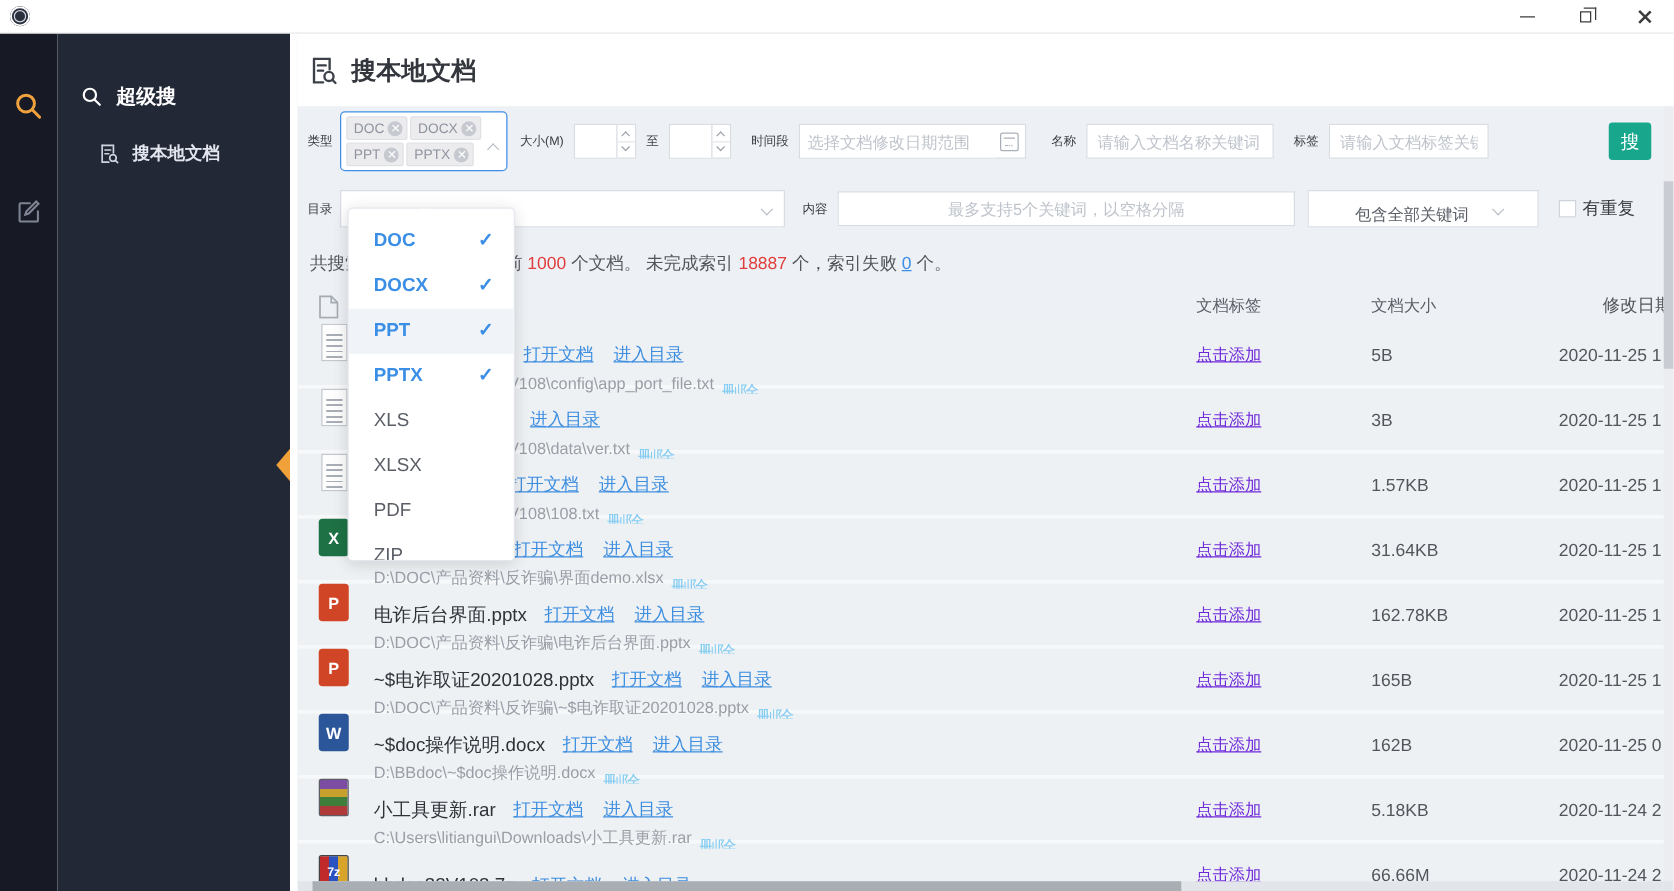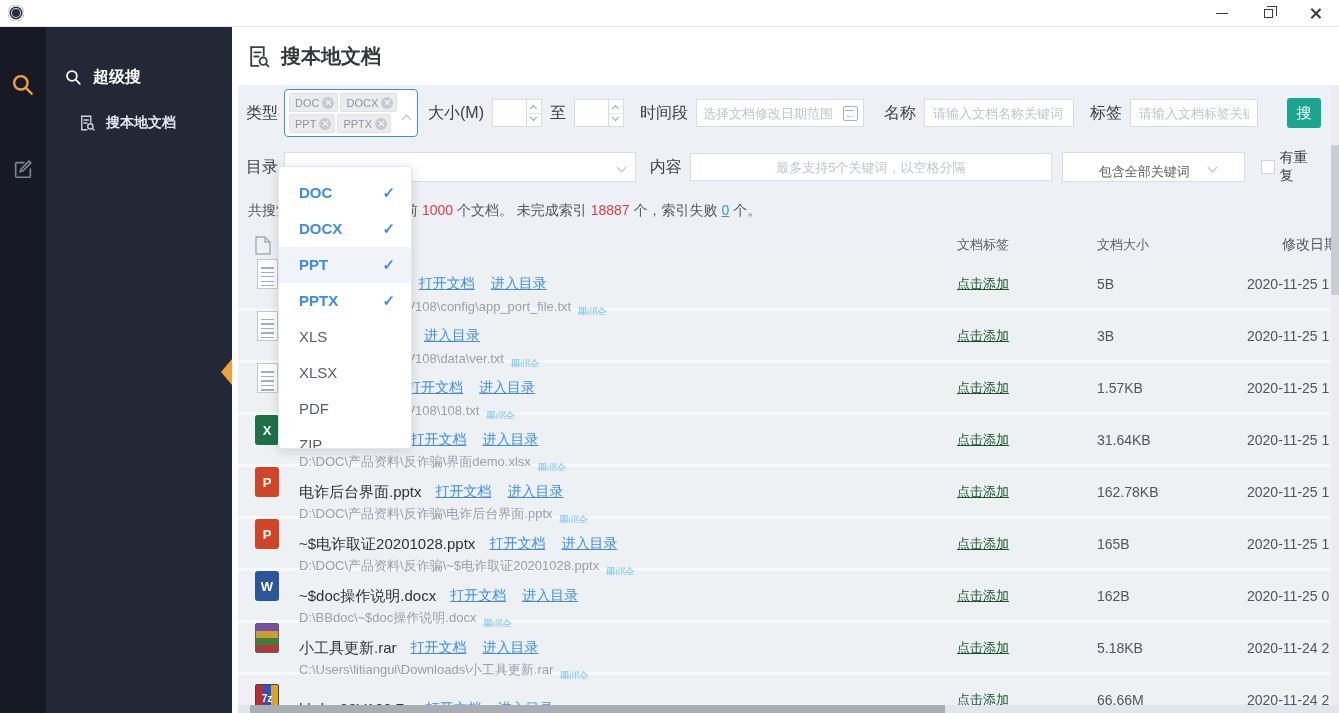--- a/index.html
+++ b/index.html
@@ -30,35 +30,35 @@
   .collapse-arrow { position:absolute; left:221px; top:332px; width:0; height:0; border-top:13px solid transparent; border-bottom:13px solid transparent; border-right:11px solid #f0a13a; cursor:pointer; }
 
   .content { flex:1; background:#edf0f4; border-left:6px solid #fff; position:relative; overflow:hidden; }
   .content-header { height:58px; background:#fff; display:flex; align-items:center; padding-left:8px; }
   .content-header .htitle { font-size:20px; font-weight:bold; color:#33363c; margin-left:10px; }
 
   .filter-area { position:relative; height:628px; overflow:hidden; }
 
   
   .frow1 { display:flex; align-items:center; margin:4px 18px 0 8px; height:48px; }
-  .flabel { font-size:16px; color:#3a3d42; white-space:nowrap; }
+  .flabel { font-size:10px; color:#3a3d42; white-space:nowrap; }
   .typebox { width:134px; height:48px; background:#fff; border:1px solid #3f8fe6; border-radius:4px; margin-left:6px; padding:3px 14px 3px 4px; display:flex; flex-wrap:wrap; align-content:space-between; gap:2px; position:relative; cursor:pointer; }
   .tag { display:inline-flex; align-items:center; background:#ececef; border:1px solid #e0e1e4; border-radius:2px; height:19px; padding:0 3px 0 5px; font-size:11px; color:#8f939e; }
   .tag .tx { width:12px; height:12px; border-radius:50%; background:#c6c9cf; margin-left:3px; position:relative; cursor:pointer; }
   .tag .tx::before,.tag .tx::after { content:""; position:absolute; left:5.4px; top:2.5px; width:1.2px; height:7px; background:#fff; }
   .tag .tx::before { transform:rotate(45deg);} .tag .tx::after { transform:rotate(-45deg);}
   .caret-up { position:absolute; right:7px; top:26px; width:7px; height:7px; border-left:1.5px solid #b8bcc4; border-top:1.5px solid #b8bcc4; transform:rotate(45deg); }
   .num-input { width:50px; height:28px; background:#fff; border:1px solid #d9dde3; position:relative; margin-left:8px; }
   .num-input input { width:33px; height:100%; border:none; outline:none; padding:0 4px; font-size:13px; }
   .spinner { position:absolute; right:0; top:0; width:15px; height:100%; border-left:1px solid #d9dde3; }
   .spin-up,.spin-dn { position:absolute; left:4px; width:5px; height:5px; border-left:1.3px solid #9aa0a8; border-top:1.3px solid #9aa0a8; }
   .spin-up { top:6px; transform:rotate(45deg); }
   .spin-dn { bottom:6px; transform:rotate(-135deg); }
   .spinner::after { content:""; position:absolute; left:0; top:50%; width:100%; height:0; border-top:1px solid #e4e7eb; }
-  .date-input { width:168px; height:28px; background:#fff; border:1px solid #d9dde3; position:relative; margin-left:8px; }
+  .date-input { width:182px; height:28px; background:#fff; border:1px solid #d9dde3; position:relative; margin-left:8px; }
   .date-input input { width:156px; height:100%; border:none; outline:none; padding:0 6px; font-size:13px; }
   .cal-icon { position:absolute; right:5px; top:6px; width:15px; height:15px; border:1.3px solid #aab0b8; border-radius:2px; }
   .cal-icon::before { content:""; position:absolute; left:1.5px; top:2.5px; width:9px; height:0; border-top:1.2px solid #aab0b8; }
   .cal-icon::after { content:""; position:absolute; left:3px; top:6px; width:6px; height:3px; border-bottom:1.2px dotted #aab0b8; }
   .text-input { height:28px; background:#fff; border:1px solid #d9dde3; font-size:13px; padding:8px 8px; outline:none; margin-left:8px; }
   input::placeholder { color:#bfc4cc; }
   .search-btn { margin-left:auto; width:34px; height:30px; background:#18a78c; color:#fff; font-size:15px; border:none; border-radius:3px; cursor:pointer; }
 
   
   .frow2 { display:flex; align-items:center; margin:15px 18px 0 8px; height:30px; }
@@ -97,21 +97,21 @@
   .ficon-7z { background:linear-gradient(90deg,#c02a2a 0 33%, #2a52c0 33% 66%, #d8a52a 66% 100%); border-radius:2px; border:1px solid #444; }
   .ficon-7z::after { content:"7z"; position:absolute; left:0; right:0; top:8px; text-align:center; color:#fff; font-size:10px; font-weight:bold; }
   .finfo { min-width:0; }
   .line1 { height:22px; display:flex; align-items:flex-start; white-space:nowrap;margin-top:16px; }
   .ftitle { font-size:15px; color:#2f3237; margin-right:14px; }
   .flink { font-size:14px; color:#3e8ee0; text-decoration:underline; margin-right:16px; cursor:pointer; }
   .line2 { height:18px; display:flex; align-items:center; white-space:nowrap; }
   .fpath { font-size:13px; color:#9a9ea6; margin-right:6px; }
   .fdel { font-size:15px; color:#85cdf2; text-decoration:underline; cursor:pointer;margin-top:16px; }
   .ctag { padding-left:8px; font-size:13px; }
-  .ctag span { color:#14532d; text-decoration:underline; cursor:pointer; }
+  .ctag span { color:#6d28d9; text-decoration:underline; cursor:pointer; }
   .csize { padding-left:8px; font-size:14px; color:#52555b; }
   .cdate { padding-left:8px; font-size:14px; color:#52555b; overflow:hidden; white-space:nowrap; }
 
   
   .dropdown { position:absolute; left:40px; top:81px; width:134px; height:283px; background:#fff; border:1px solid #e4e7ed; border-radius:4px; box-shadow:0 2px 12px rgba(0,0,0,.14); z-index:50; padding-top:8px; overflow:hidden; }
   .dropdown::before { content:""; position:absolute; top:-5px; left:56px; width:9px; height:9px; background:#fff; border-left:1px solid #e4e7ed; border-top:1px solid #e4e7ed; transform:rotate(45deg); }
   .dd-item { height:36px; line-height:36px; padding:0 16px 0 20px; font-size:15px; color:#5a5e66; display:flex; justify-content:space-between; cursor:pointer; }
   .dd-item.selected { color:#3a8ee6; font-weight:bold; }
   .dd-item .check { display:none; color:#3a8ee6; font-weight:bold; }
   .dd-item.selected .check { display:inline; }

